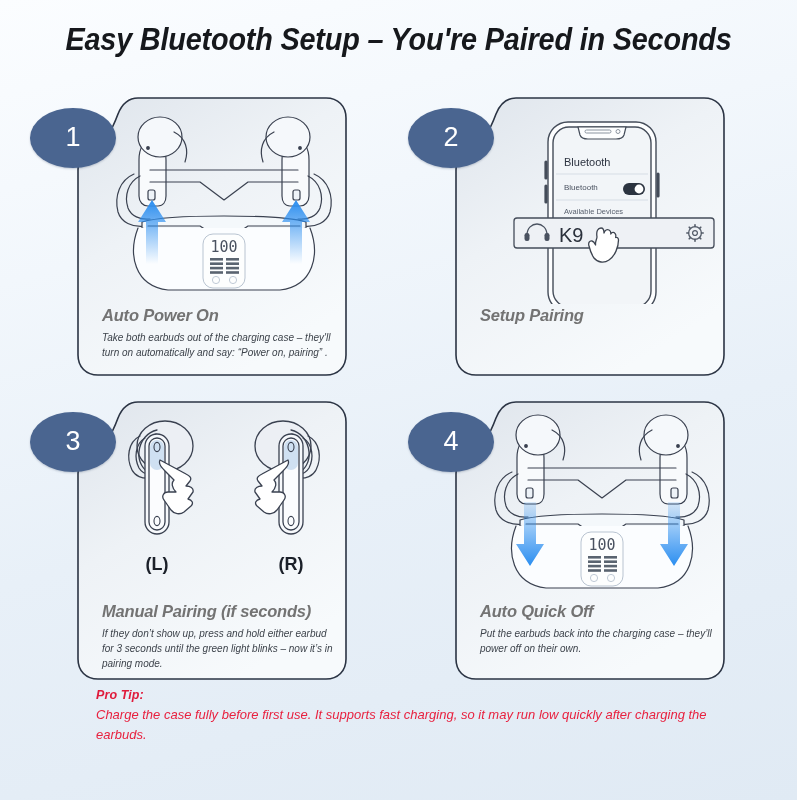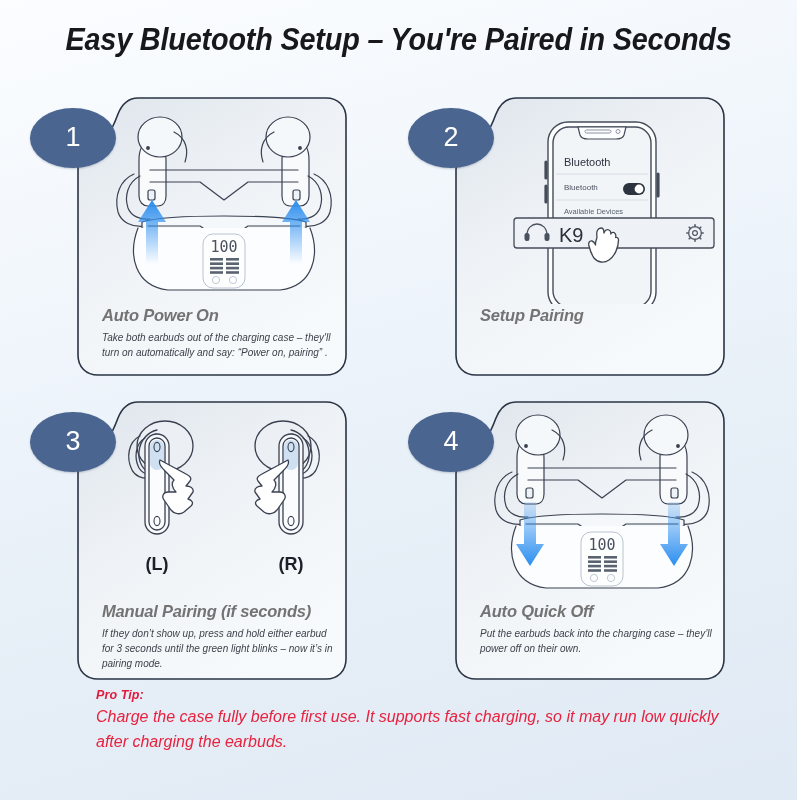--- a/index.html
+++ b/index.html
@@ -60,21 +60,21 @@
 
   .badge-pos{left:-46px;top:12px;}
 
   
   .protip{position:absolute;left:84px;top:688px;width:640px;margin-left:12px;}
   .protip .pt-title{
     font-size:12.5px;font-weight:bold;font-style:italic;color:#e01b3c;
     margin-bottom:3px;letter-spacing:.1px;
   }
   .protip .pt-body{
-    font-size:16px;font-style:italic;color:#e8213f;line-height:1.55;
+    font-size:13px;font-style:italic;color:#e8213f;line-height:1.55;
   }
 </style>
 </head>
 <body>
 
 <div class="page">
 
   <div class="title">Easy Bluetooth Setup – You're Paired in Seconds</div>
 
   <div class="card" id="card1">

